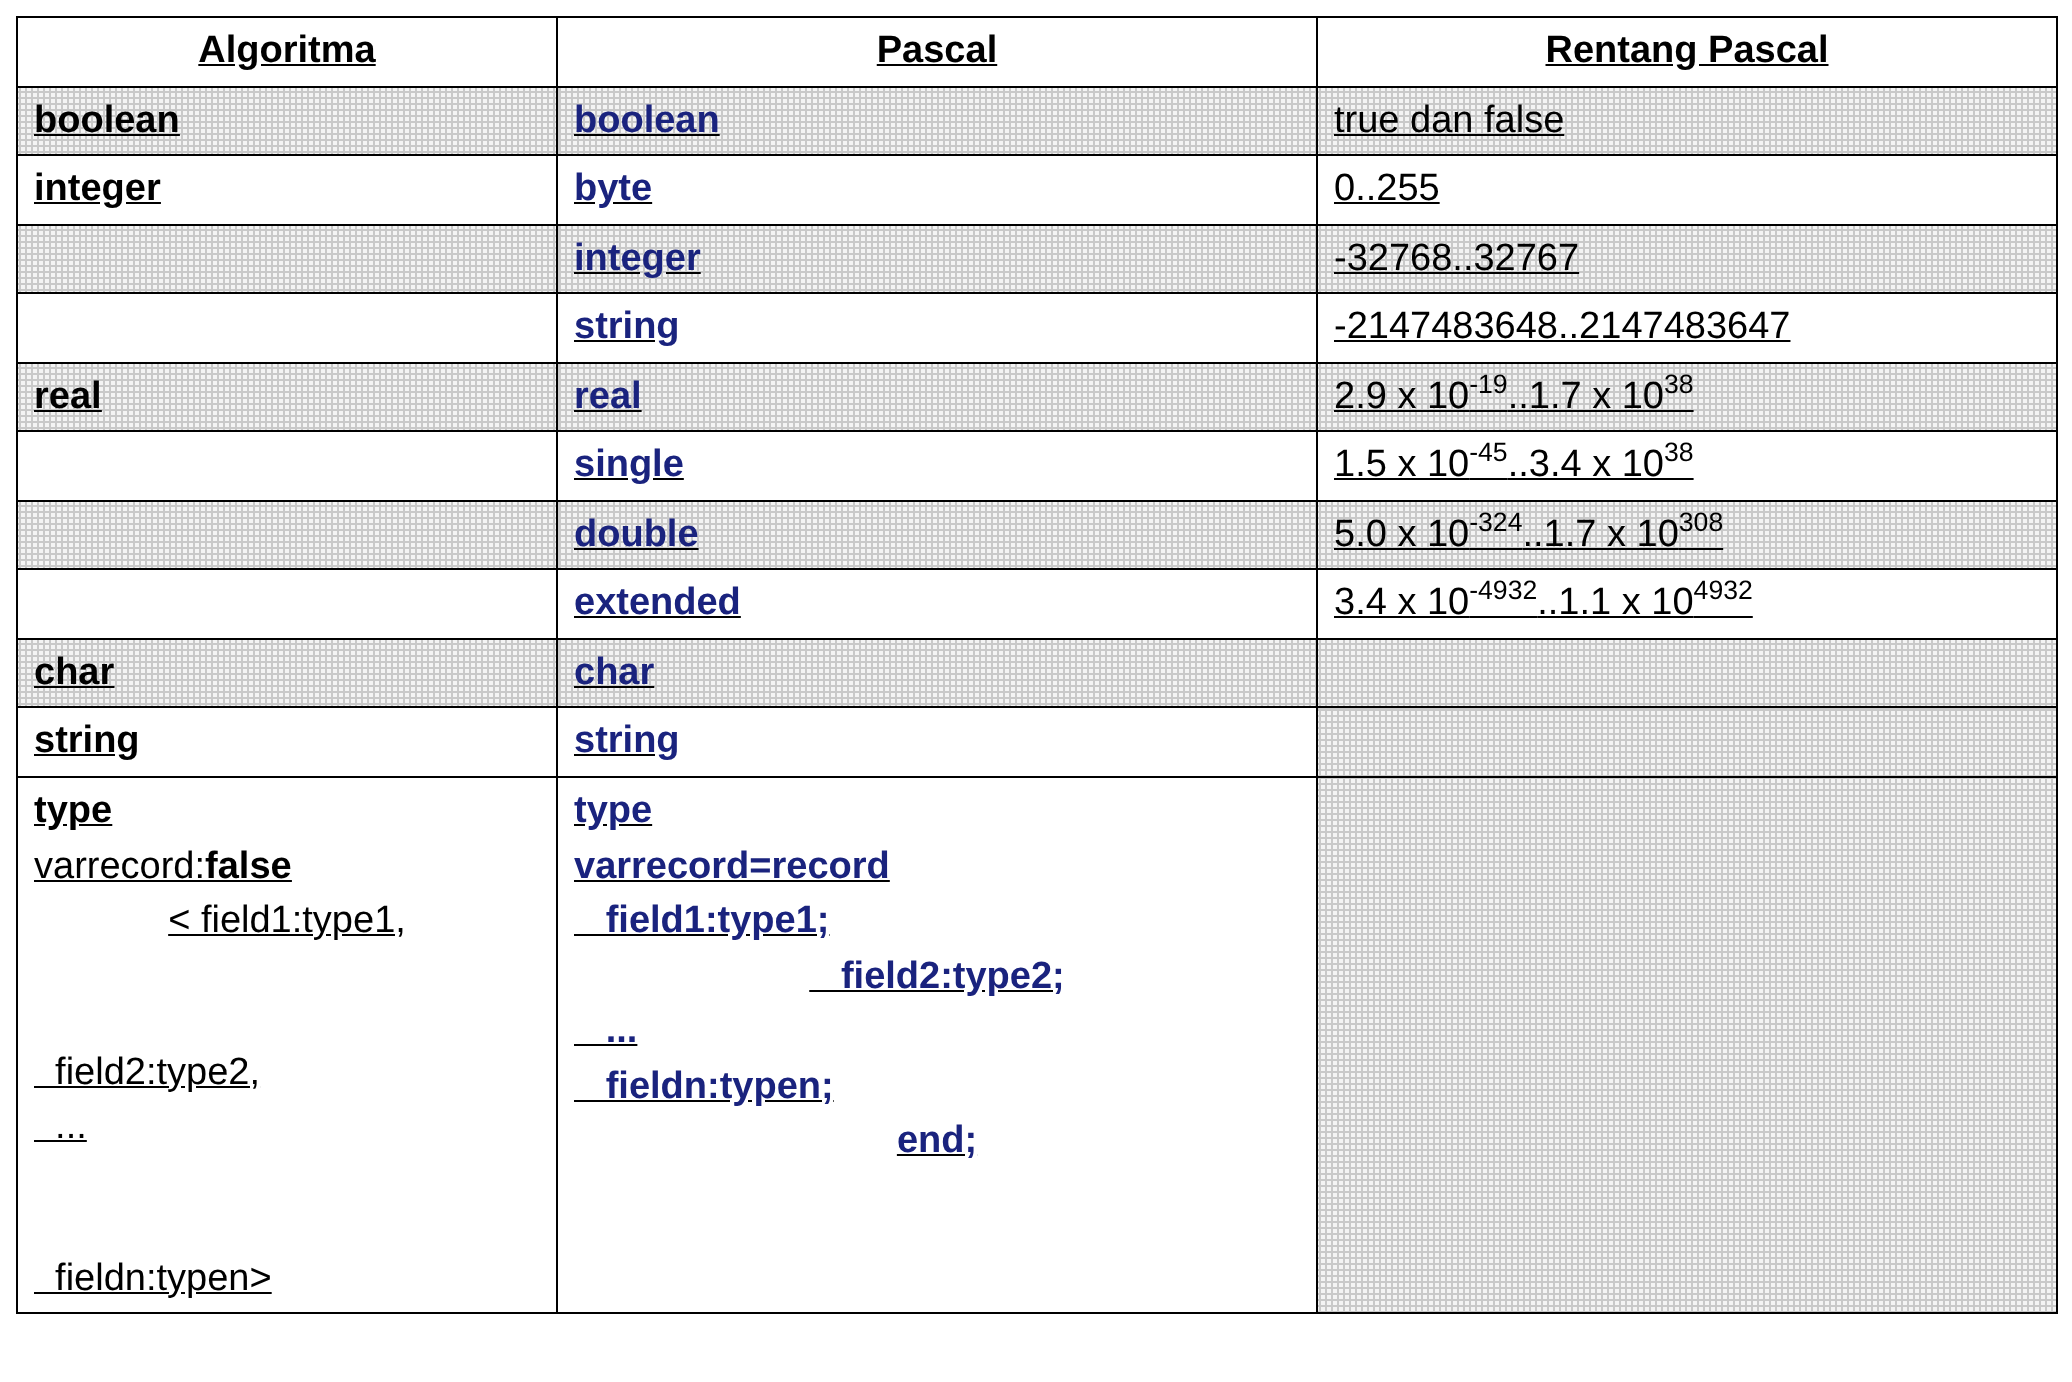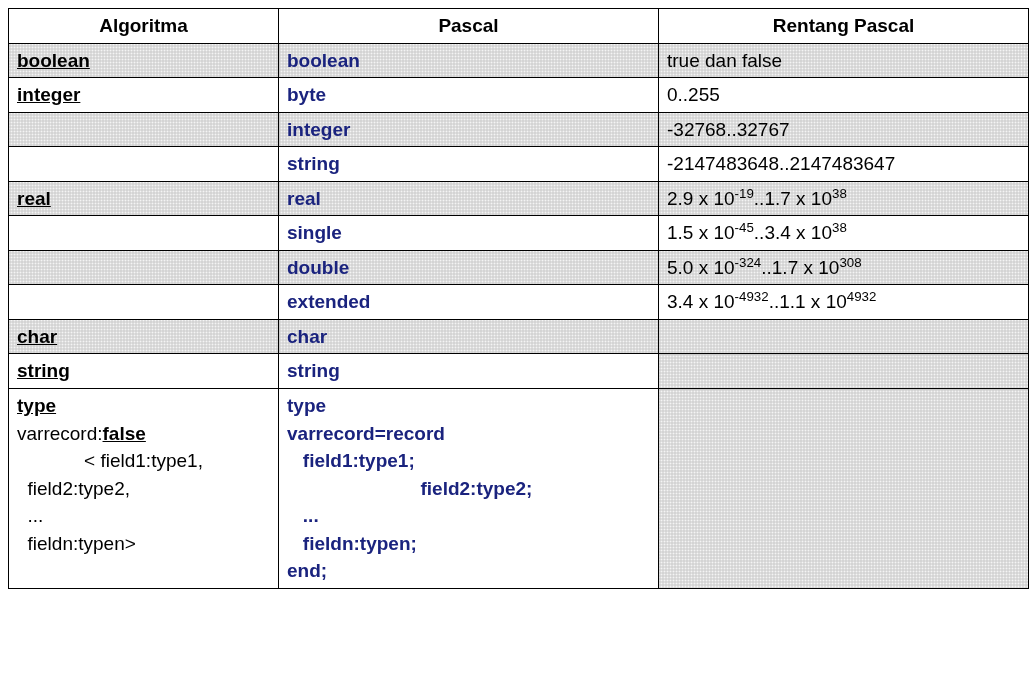--- a/index.html
+++ b/index.html
@@ -18,20 +18,21 @@
   }
   col.c1 { width: 270px; }
   col.c2 { width: 380px; }
   col.c3 { width: 370px; }
   th, td {
     border: 1px solid #000;
     padding: 3px 8px 3px 8px;
     vertical-align: top;
     line-height: 1.45;
     text-align: left;
+    text-decoration: underline;
   }
   th {
     font-weight: 700;
     text-align: center;
     background: #fff;
   }
   .hatch {
     background-image:
       repeating-linear-gradient(0deg, #c9c9c9 0 1px, transparent 1px 3px),
       repeating-linear-gradient(90deg, #c9c9c9 0 1px, transparent 1px 3px);
@@ -107,29 +108,29 @@
       <tr>
         <td><span class="alg">string</span></td>
         <td><span class="pas">string</span></td>
         <td class="hatch"><span class="rng"></span></td>
       </tr>
       <tr>
         <td>
           <div><span class="alg">type</span></div>
           <div><span>varrecord:</span><span class="alg">false</span></div>
           <div style="white-space: pre; text-align: center;">&lt; field1:type1,</div>
-          <div style="white-space: pre;">  field2:type2,</div>
+          <div style="white-space: pre; margin-top: 48px;">  field2:type2,</div>
           <div style="white-space: pre;">  ...</div>
-          <div style="white-space: pre;">  fieldn:typen&gt;</div>
+          <div style="white-space: pre; margin-top: 48px;">  fieldn:typen&gt;</div>
         </td>
         <td>
           <div class="pas" style="white-space: pre;">type</div>
           <div class="pas" style="white-space: pre;">varrecord=record</div>
           <div class="pas" style="white-space: pre;">   field1:type1;</div>
           <div class="pas" style="white-space: pre; text-align: center;">   field2:type2;</div>
           <div class="pas" style="white-space: pre;">   ...</div>
           <div class="pas" style="white-space: pre;">   fieldn:typen;</div>
-          <div class="pas" style="white-space: pre;">end;</div>
+          <div class="pas" style="white-space: pre; text-align: center;">end;</div>
         </td>
         <td class="hatch"><span class="rng"></span></td>
       </tr>
     </tbody>
 </table>
 
 </body></html>

